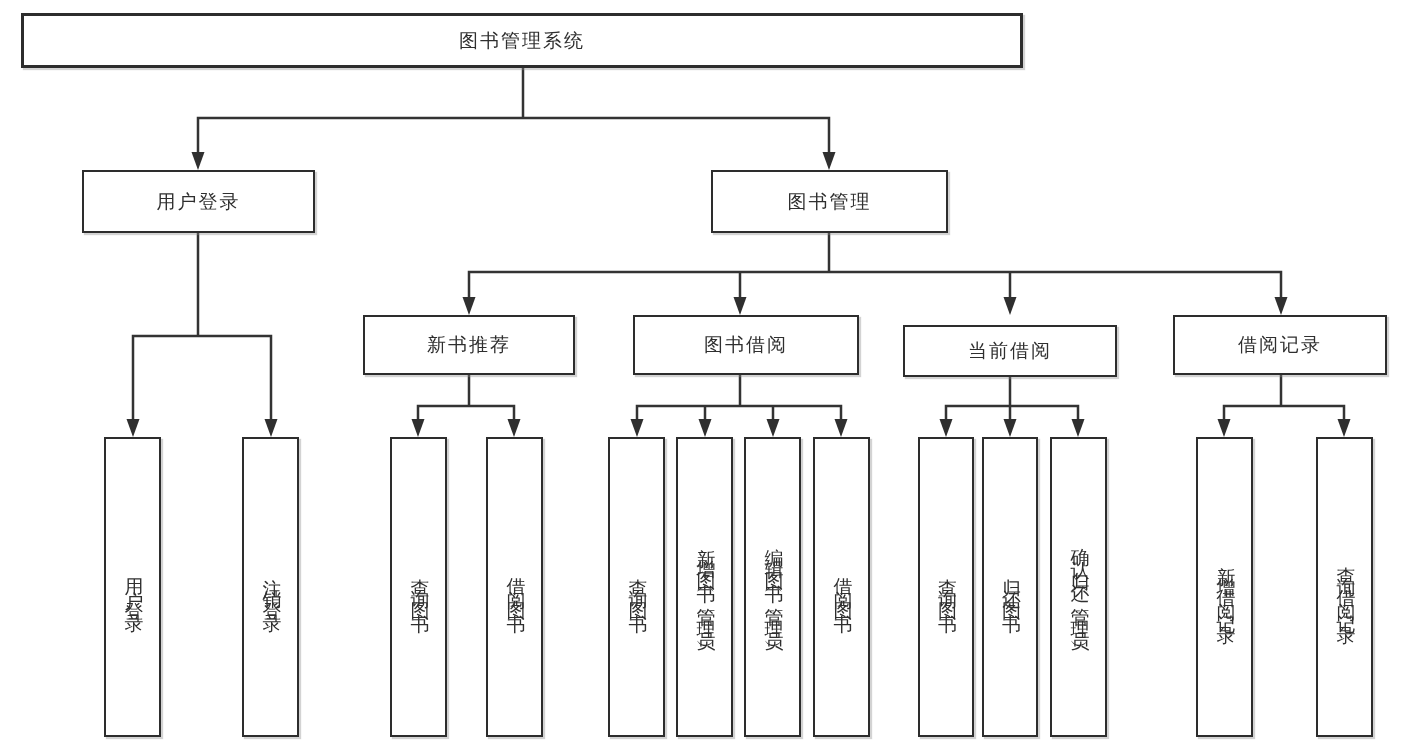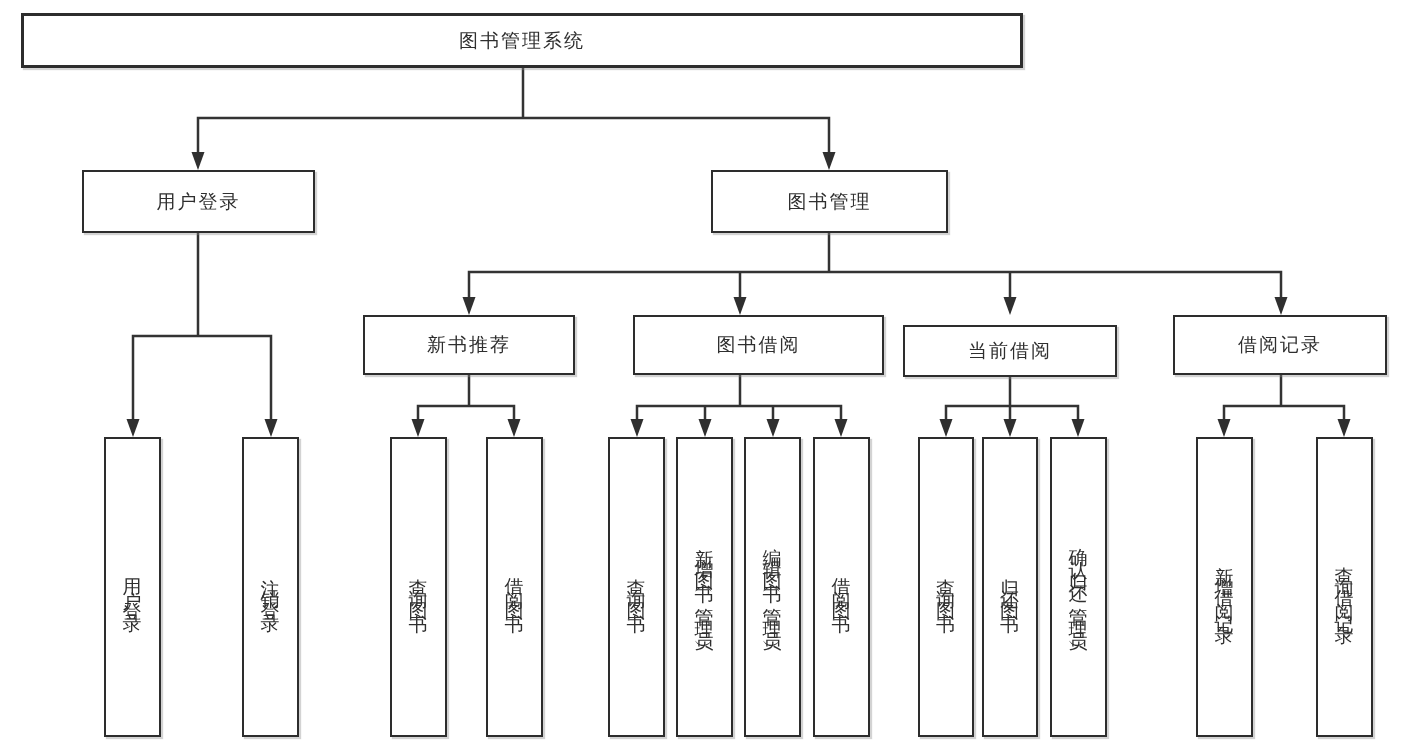--- a/index.html
+++ b/index.html
@@ -1,20 +1,20 @@
 <!DOCTYPE html>
 <html><head>
 <meta charset="utf-8">
 <style>
   html,body{margin:0;padding:0;background:#ffffff;}
   #canvas{
     position:relative;
     width:1405px;height:747px;
     background:#ffffff;
-    font-family:Liberation Sans, sans-serif;
+    font-family:Liberation Mono, monospace;
     overflow:hidden;
   }
   #wires{position:absolute;left:0;top:0;z-index:1;}
   .node{
     position:absolute;
     background:#ffffff;
     border:2.5px solid #2d2d2d;
     box-shadow:2px 2px 1px rgba(140,140,140,.38);
     display:flex;align-items:center;justify-content:center;
     color:#2f2f2f;
@@ -87,21 +87,21 @@
   <div class="node hnode" style="left:82px;top:170px;width:233px;height:63px;">
     <span>用户登录</span>
   </div>
   <div class="node hnode" style="left:363px;top:315px;width:212px;height:60px;">
     <span>新书推荐</span>
   </div>
 
   <div class="node hnode" style="left:711px;top:170px;width:237px;height:63px;">
     <span>图书管理</span>
   </div>
-  <div class="node hnode" style="left:633px;top:315px;width:251px;height:60px;">
+  <div class="node hnode" style="left:633px;top:315px;width:226px;height:60px;">
     <span>图书借阅</span>
   </div>
   <div class="node hnode" style="left:903px;top:325px;width:214px;height:52px;">
     <span>当前借阅</span>
   </div>
   <div class="node hnode" style="left:1173px;top:315px;width:214px;height:60px;">
     <span>借阅记录</span>
   </div>
 
   <div class="node leaf" style="left:104px;top:437px;width:57px;height:300px;">

